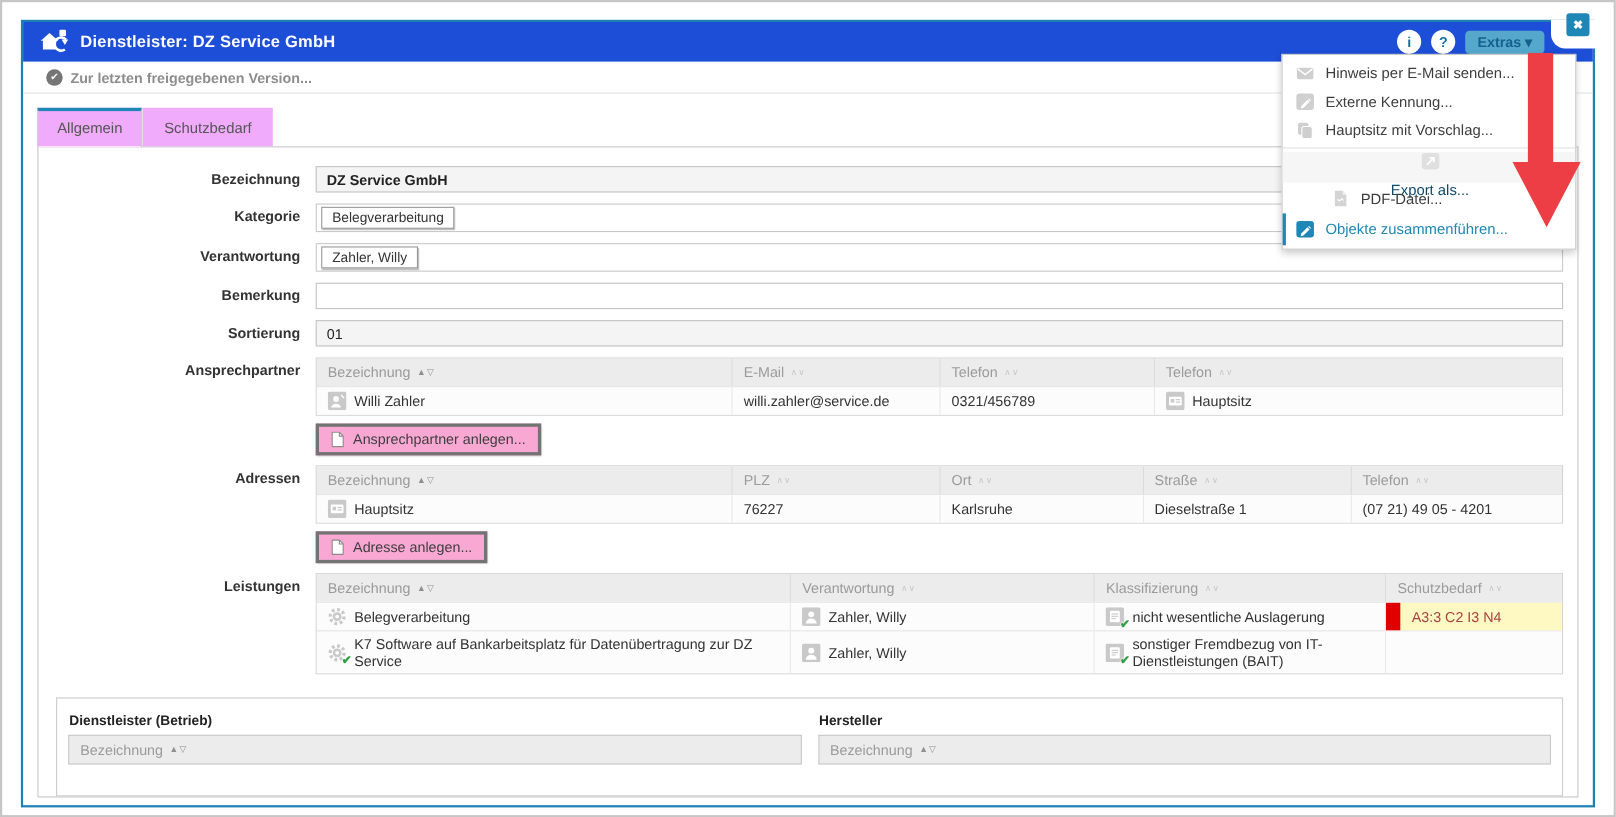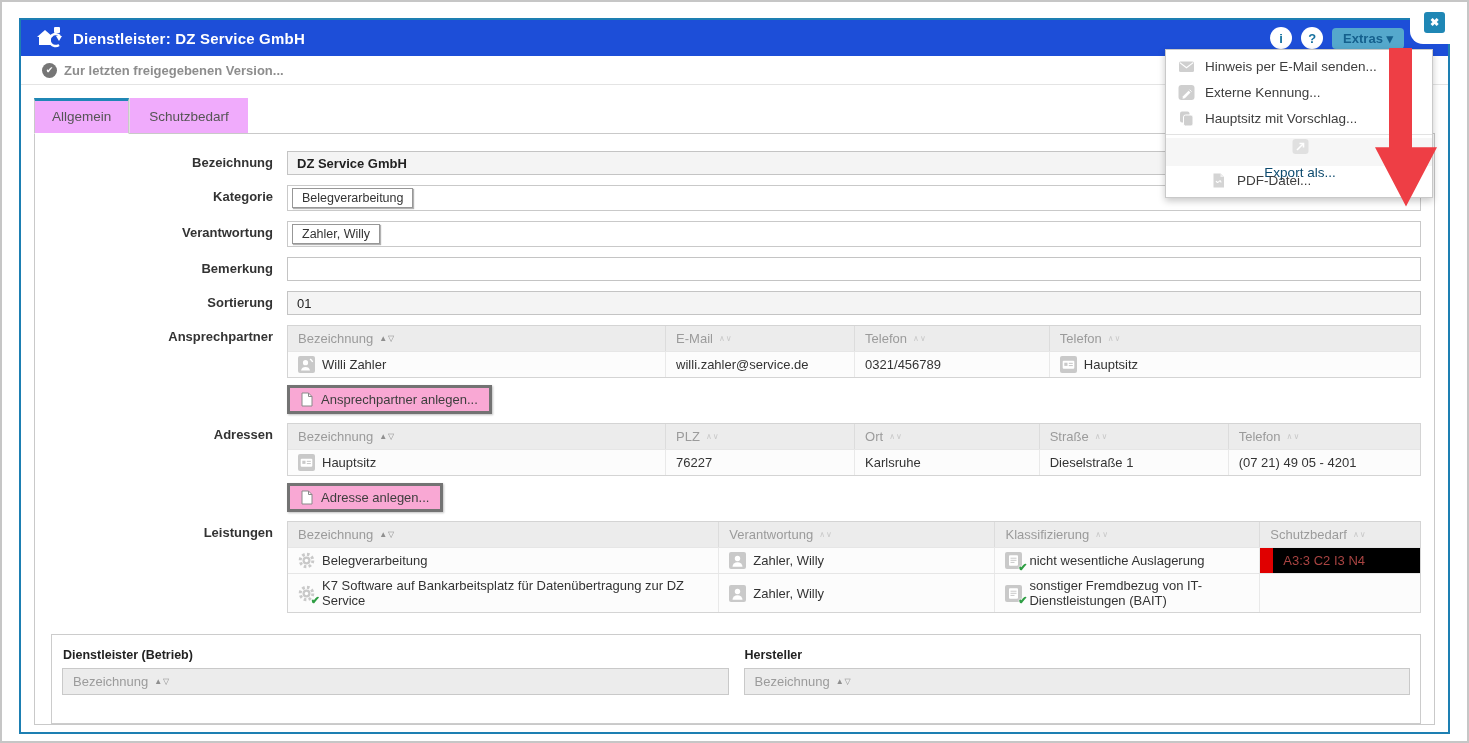--- a/index.html
+++ b/index.html
@@ -135,21 +135,21 @@
   
   .ap-c1 { width:33.4%; } .ap-c2 { width:16.7%; } .ap-c3 { width:17.2%; } .ap-c4 { width:32.7%; }
   .ad-c1 { width:33.4%; } .ad-c2 { width:16.7%; } .ad-c3 { width:16.3%; } .ad-c4 { width:16.7%; } .ad-c5 { width:16.9%; }
   .le-c1 { width:38.1%; } .le-c2 { width:24.4%; } .le-c3 { width:23.4%; } .le-c4 { width:14.1%; }
   .icwrap { position:relative; width:17px; height:17px; flex:0 0 auto; }
   .chk {
     position:absolute; bottom:-5px; right:-5px;
     color:#2f9e44; font-size:11px; font-weight:bold;
     text-shadow:0 0 2px #fff, 0 0 2px #fff;
   }
-  .sb-cell { padding:0 !important; background:#000000; color:#a94442; gap:10px; align-items:stretch !important; }
+  .sb-cell { padding:0 !important; background:#fef9c3; color:#a94442; gap:10px; align-items:stretch !important; }
   .sb-block { width:13px; background:#e00000; flex:0 0 auto; }
   .sb-text { align-self:center; font-size:13px; }
   .add-btn {
     display:inline-flex; align-items:center; gap:8px;
     border:3px solid #737373; background:#f9a8d4;
     box-shadow:1px 1px 2px rgba(0,0,0,.25);
     padding:4px 11px; margin-top:7px;
     font-size:13px; color:#3e3e3e; cursor:pointer;
     font-family:inherit;
   }
@@ -553,20 +553,30 @@
       <div class="menu-item indent">
         <span class="mi-ic">
           <svg width="17" height="17" viewBox="0 0 17 17">
               <path d="M3.5,1.5 h7 l3.5,3.5 v10.5 h-10.5 z" fill="#d4d4d4"></path>
               <path d="M10.5,1.5 v3.5 h3.5" fill="#efefef"></path>
               <path d="M6,9 q1.5,2.5 3,0.5 q1.5,-2 2,1" stroke="#fff" stroke-width="1.1" fill="none"></path>
             </svg>
         </span>
         <span>PDF-Datei...</span>
       </div>
+      <div class="menu-item active">
+        <span class="mi-ic">
+          <svg width="17" height="17" viewBox="0 0 17 17">
+              <rect x="0.5" y="1" width="16" height="15" rx="3" fill="#1f87b5"></rect>
+              <path d="M5,12.3 l5.6,-5.6 1.9,1.9 -5.6,5.6 -2.4,0.5 z" fill="#fff"></path>
+              <path d="M11.6,5.7 l1.9,1.9" stroke="#fff" stroke-width="1"></path>
+            </svg>
+        </span>
+        <span>Objekte zusammenführen...</span>
+      </div>
     </div>
 
     <svg class="arrow-overlay" viewBox="0 0 1427 710" preserveAspectRatio="none">
       <polygon points="1368,28 1391,28 1391,127 1416,127 1385,186 1354,127 1368,127" fill="#ee3e45"></polygon>
     </svg>
 
   </div>
 </div>
 
 </body></html>

